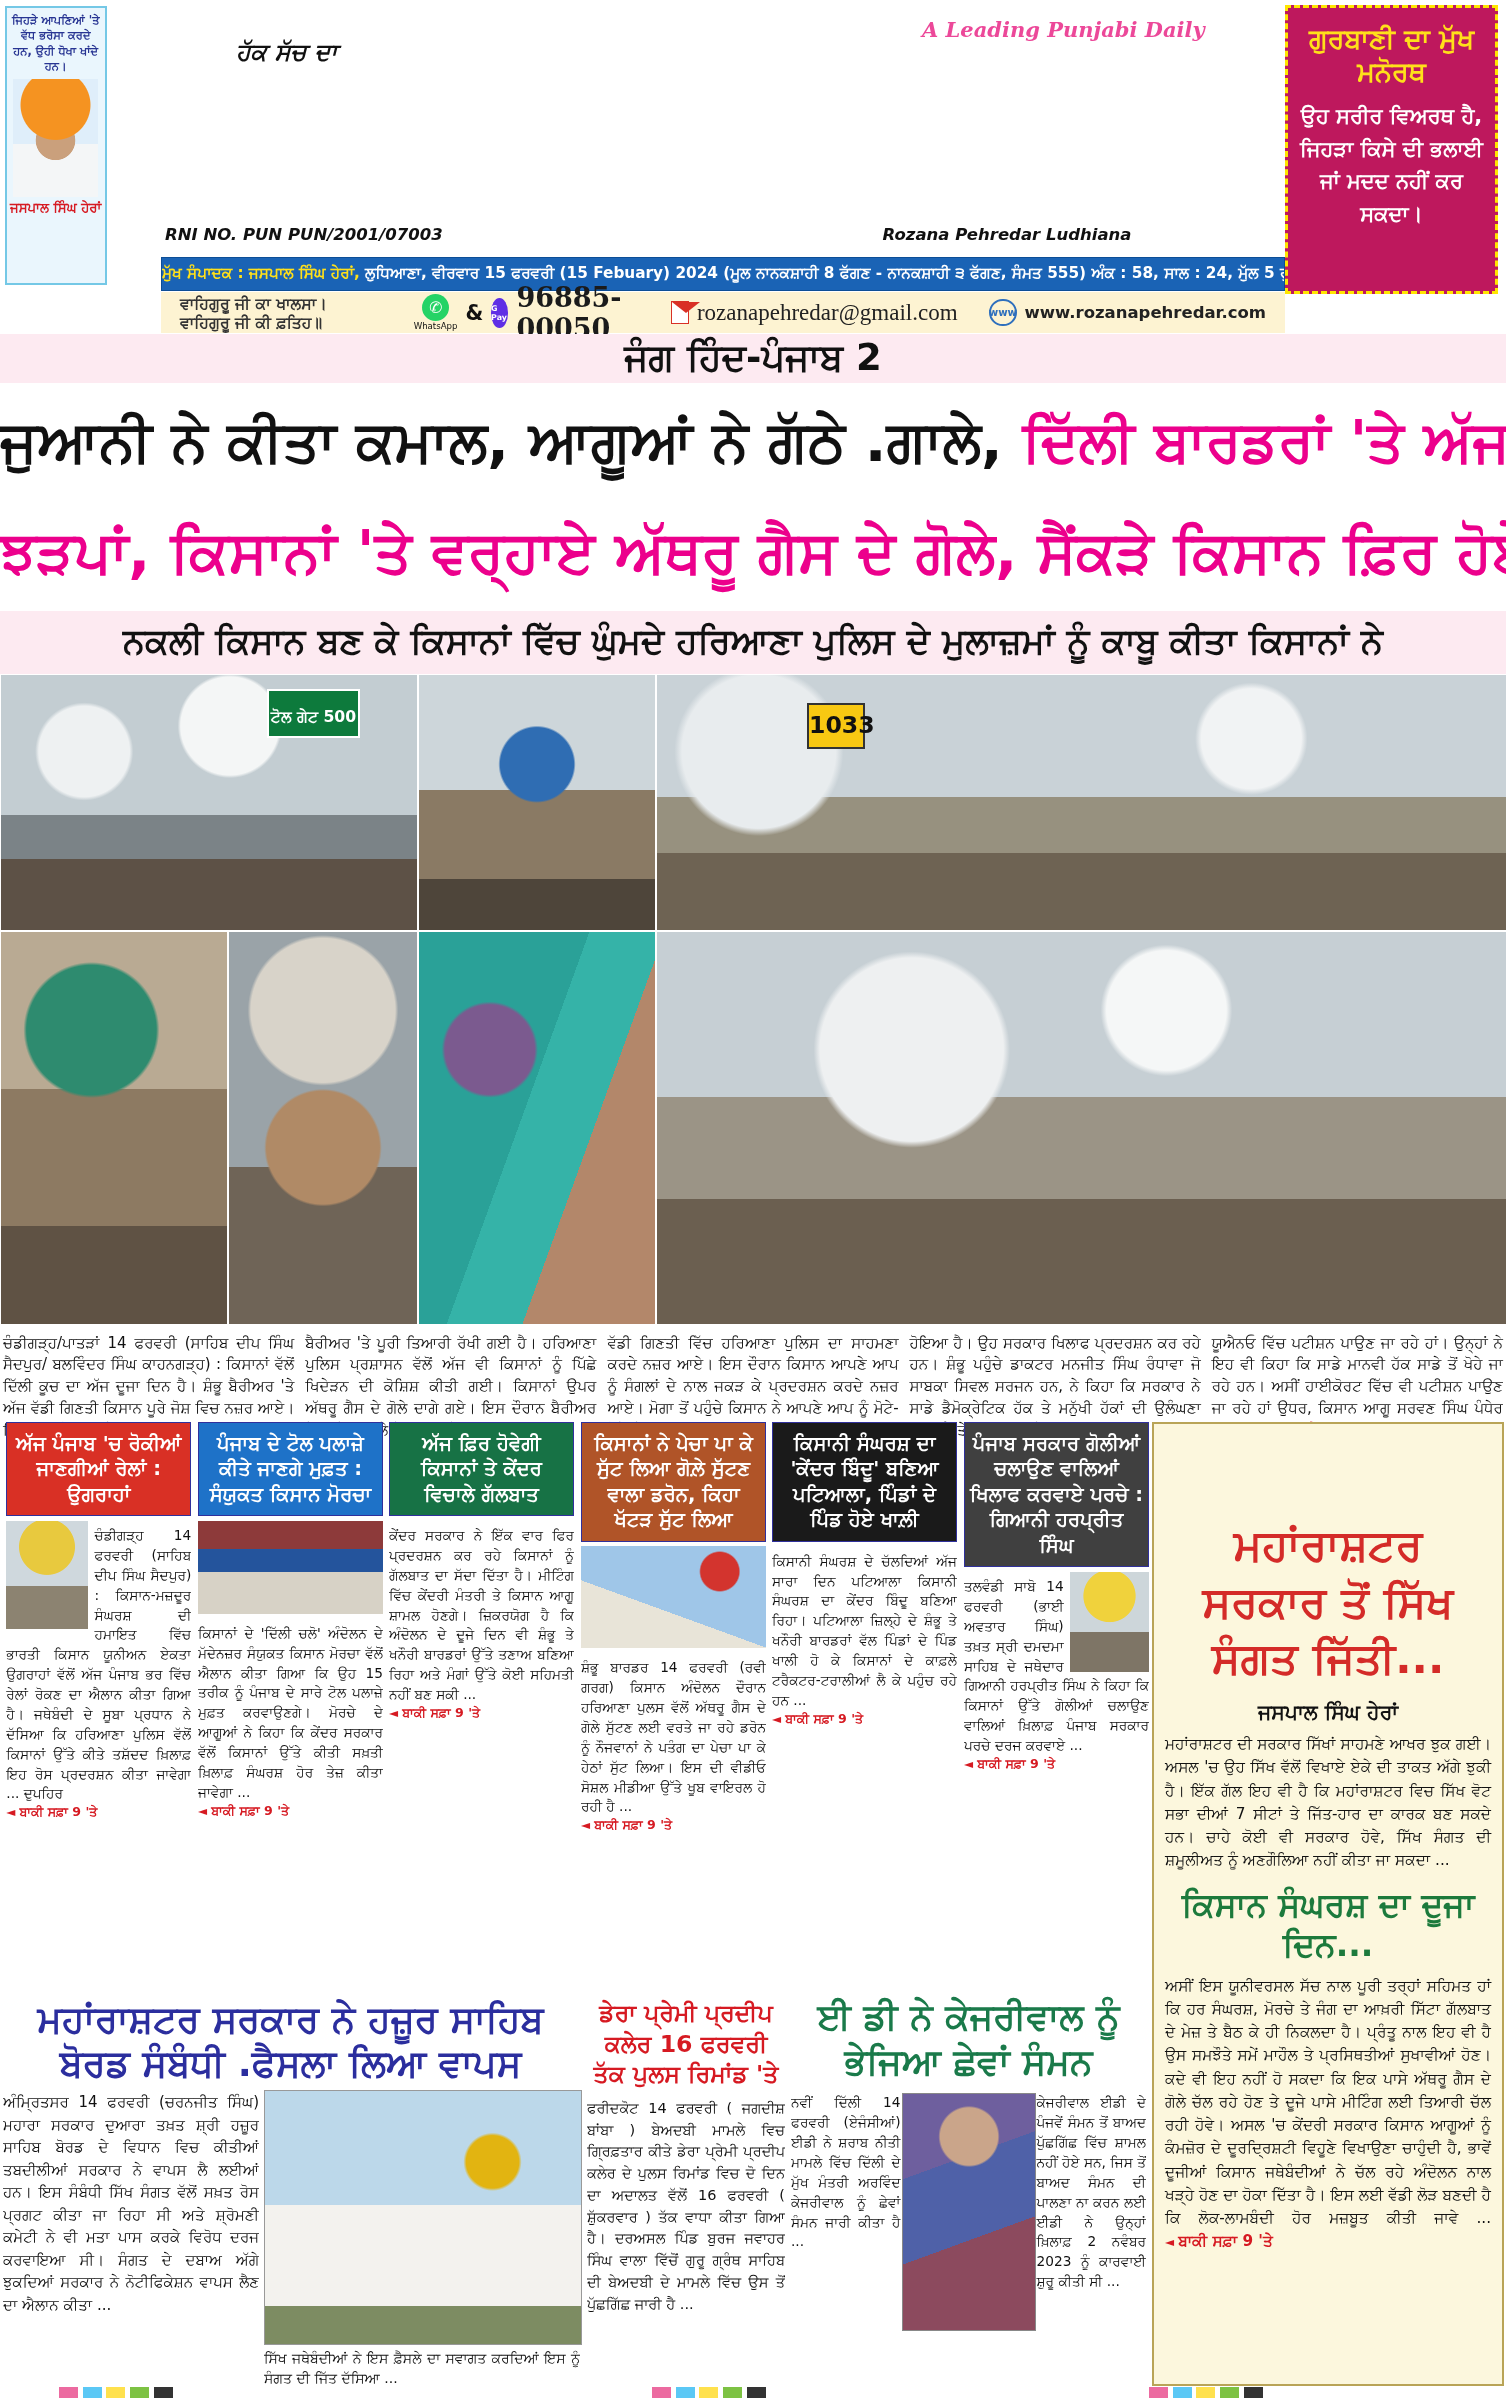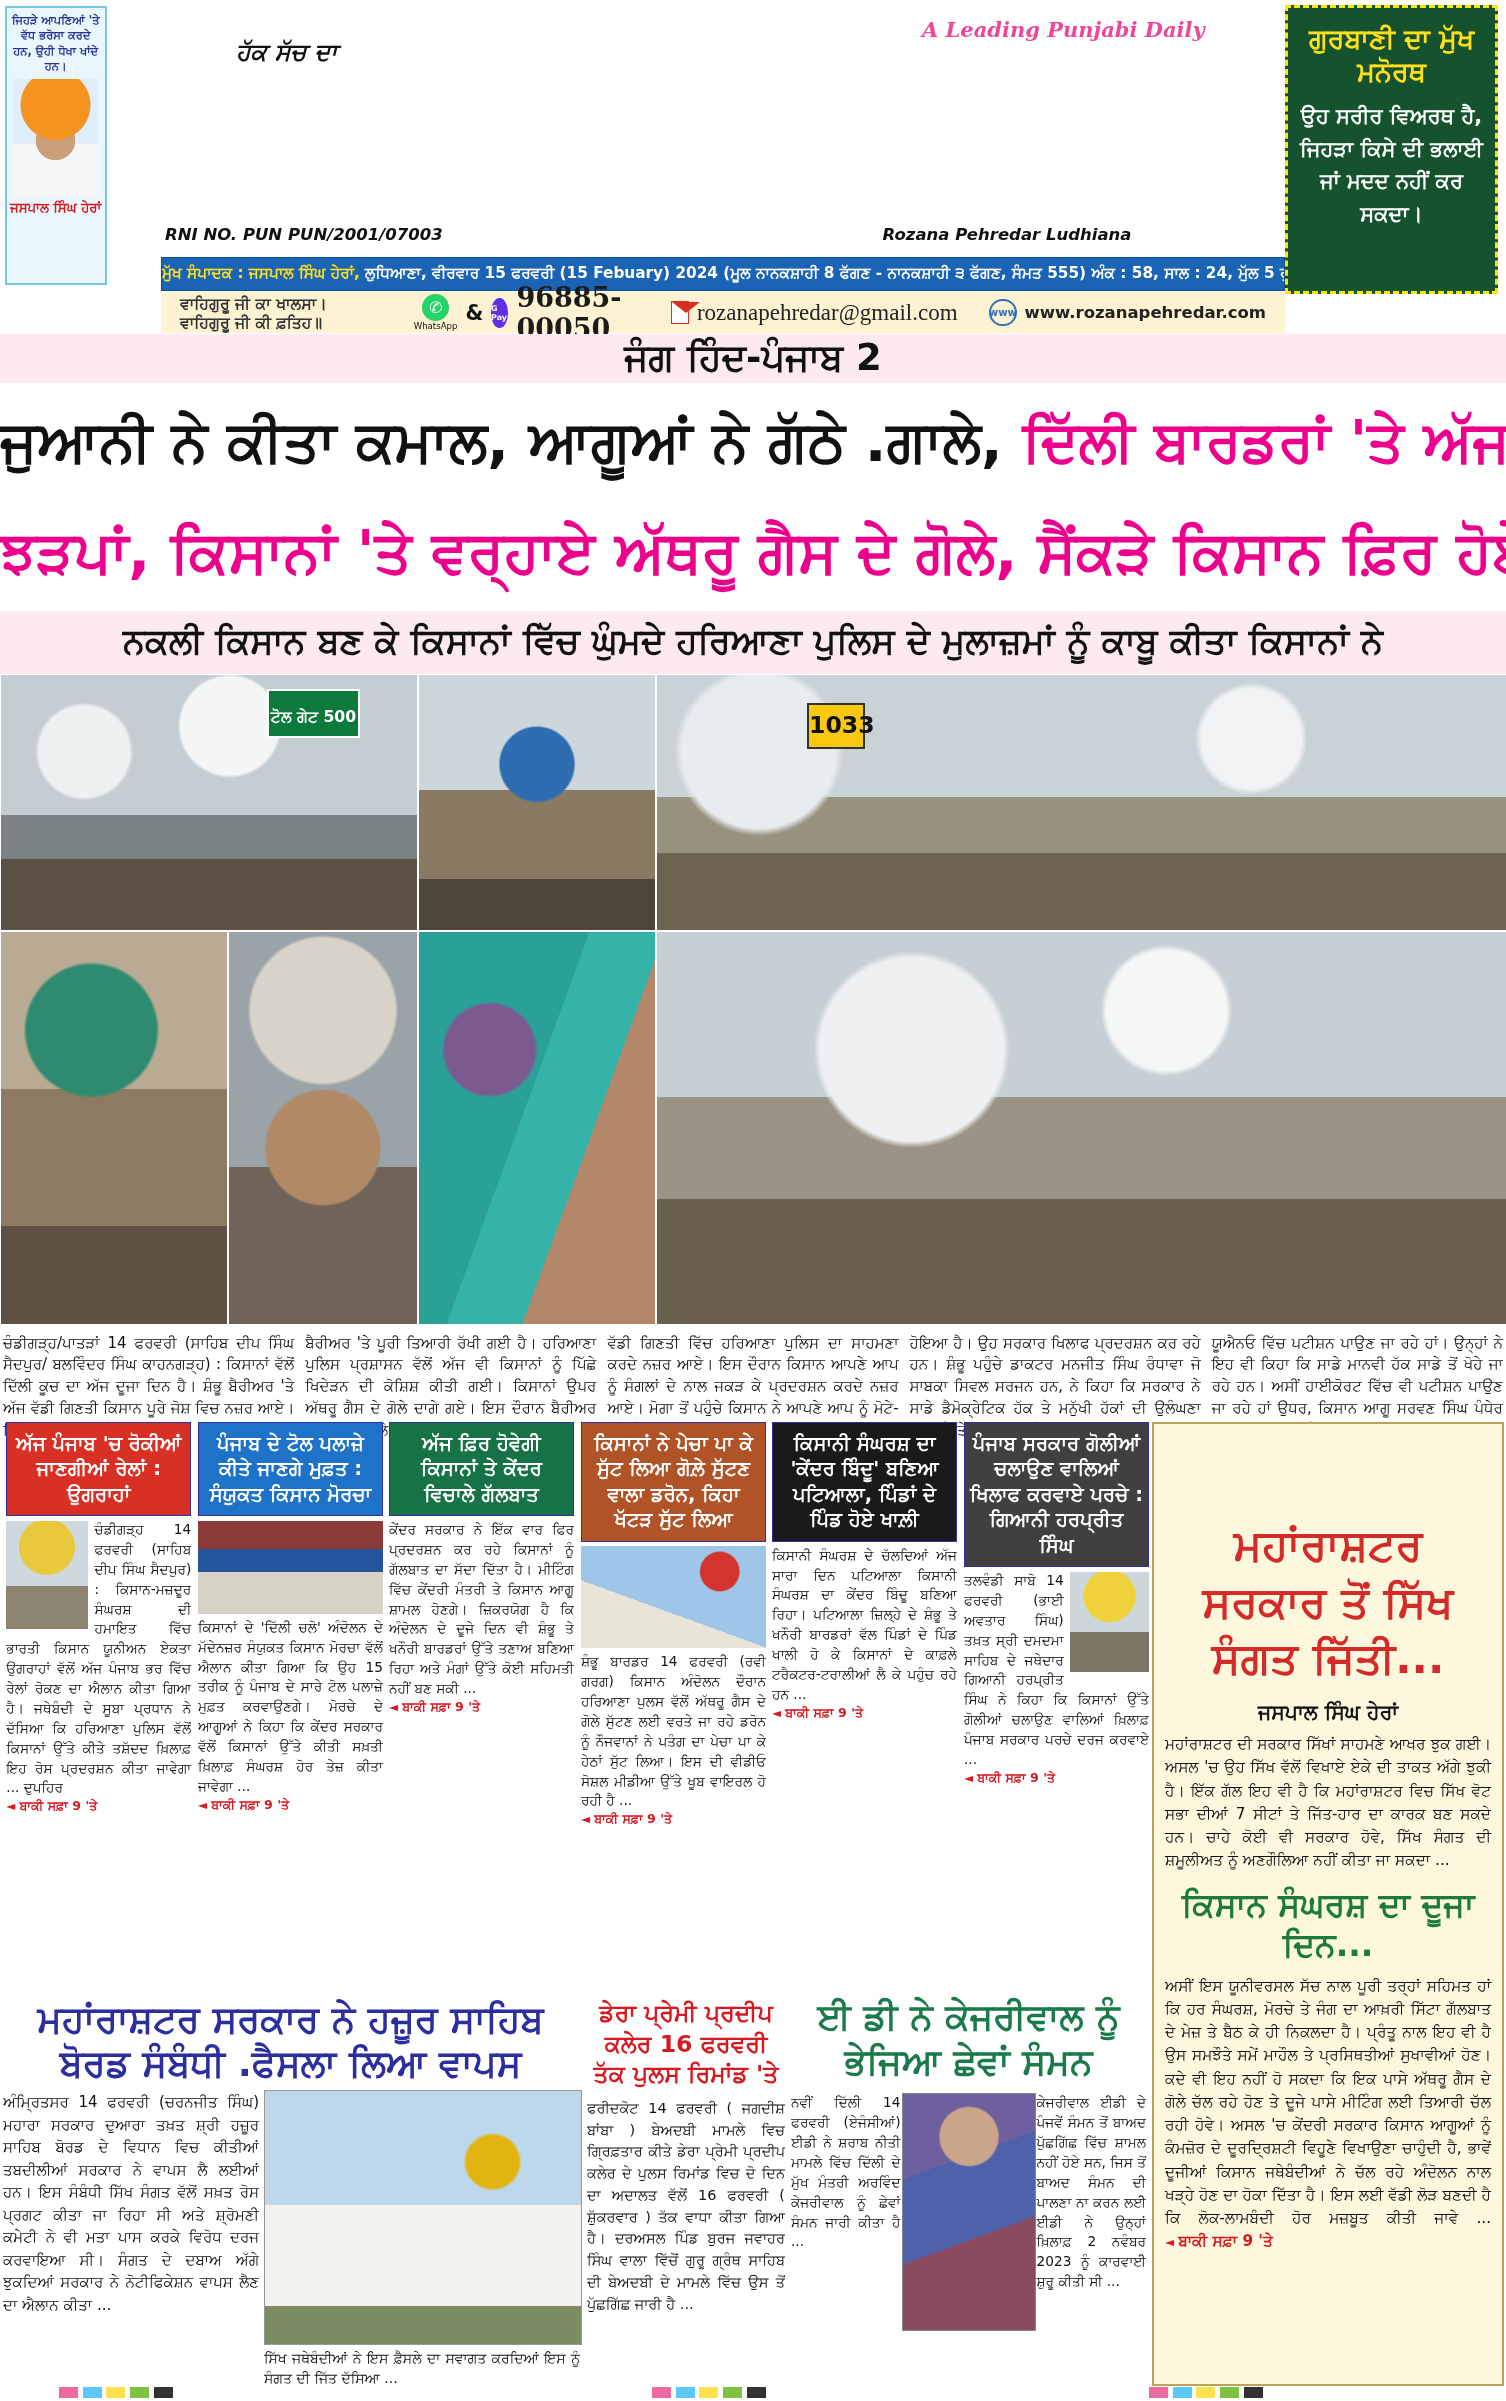--- a/index.html
+++ b/index.html
@@ -12,21 +12,21 @@
   #left-quote{padding:4.7px 3.1px 0 3.1px;color:#283593;font-weight:bold;font-size:11.4px;line-height:1.35;text-align:center;}
   #editor-photo{margin:4.7px auto 0 auto;width:85px;height:118px;
      background:radial-gradient(circle at 50% 22%, #f59321 0 34%, transparent 35%),
                 radial-gradient(circle at 50% 52%, #caa07c 0 26%, transparent 27%),
                 linear-gradient(#dfeefa 0 55%, #f4f6f7 55% 100%);}
   #editor-name{color:#d61a22;font-weight:bold;font-size:13.3px;text-align:center;margin-top:3.1px;}
   #tag-small{left:236px;top:38px;font-size:23.6px;font-weight:bold;font-style:italic;color:#111;}
   #masthead-title{left:212px;top:4.7px;width:1075px;height:218px;color:#ed1c24;font-weight:bold;
      font-size:157px;line-height:212px;text-align:center;overflow:hidden;}
   #tag-en{left:922px;top:17.3px;font-size:21px;font-weight:bold;font-style:italic;font-family:"DejaVu Serif",serif;color:#ec4899;}
-  #gurbani-box{left:1285px;top:4.7px;width:213px;height:289px;background:#14532d;border:3.1px dashed #ffe600;box-sizing:border-box;text-align:center;}
+  #gurbani-box{left:1285px;top:4.7px;width:213px;height:289px;background:#be185d;border:3.1px dashed #ffe600;box-sizing:border-box;text-align:center;}
   #gurbani-title{color:#ffe01a;font-weight:bold;font-size:27px;line-height:1.25;margin-top:14px;}
   #gurbani-body{color:#ffffff;font-weight:bold;font-size:21px;line-height:1.55;margin-top:11px;padding:0 6.3px;}
   #rni-line{left:165px;top:225px;width:1115px;height:28px;font-size:16.5px;font-weight:bold;font-style:italic;}
   #rni{float:left;}
   #edition{margin-left:440px;}
   #date-strip{left:161px;top:257px;width:1124px;height:34px;background:#1a63b5;border:0.8px solid #0d4e96;box-sizing:border-box;
      color:#fff;font-weight:bold;font-size:15.3px;line-height:31px;text-align:center;overflow:hidden;white-space:nowrap;}
   #date-strip span{color:#ffe01a;}
   #contact-strip{left:161px;top:292px;width:1124px;height:41px;background:#fdf3d2;box-sizing:border-box;
      display:flex;align-items:center;gap:7.9px;padding:0 19px;}
@@ -83,21 +83,21 @@
      color:#111;font-weight:bold;font-size:23.6px;text-align:center;line-height:41px;}
   
   #captions{left:0;top:1328px;width:1506px;height:89px;display:flex;gap:11px;padding:4.7px 3.1px;box-sizing:border-box;}
   .cap-col{flex:1;font-size:15px;line-height:1.45;text-align:justify;color:#111;}
   .cont{color:#d61a22;font-weight:bold;white-space:nowrap;}
   .cont .arrow{font-size:11.8px;}
   
   .story{position:absolute;top:1422px;width:185px;height:568px;overflow:hidden;}
   .story-head{border:1.6px solid #30309c;box-sizing:border-box;color:#fff;font-weight:bold;font-size:19.6px;
      line-height:1.3;text-align:center;padding:7.9px 4.7px;}
-  .story-body{font-size:13.7px;line-height:1.45;text-align:justify;margin-top:4px;}
+  .story-body{font-size:13.7px;line-height:1.45;text-align:justify;margin-top:10px;}
   .story-photo{width:100%;height:93px;margin-top:4.7px;
      background:linear-gradient(#8d3a3a 0 30%, #24549c 30% 55%, #d7d2c6 55% 100%);}
   .portrait{float:left;width:82px;height:108px;margin:4.7px 6.3px 3.1px 0;
      background:radial-gradient(circle at 50% 24%, #e8c93e 0 30%, transparent 31%),linear-gradient(#cfd8dd 0 60%, #8c8371 60% 100%);}
   .portrait2{float:right;width:79px;height:100px;margin:4.7px 0 3.1px 6.3px;
      background:radial-gradient(circle at 50% 24%, #f0d23c 0 30%, transparent 31%),linear-gradient(#cdd6da 0 60%, #7e7566 60% 100%);}
   .kite-photo{width:100%;height:102px;margin-top:4.7px;
      background:radial-gradient(circle at 75% 25%, #d3342e 0 12%, transparent 13%),linear-gradient(200deg,#9fc6e8 0 60%, #e8e4d8 60% 100%);}
   
   #oped{left:1152px;top:1422px;width:352px;height:964px;background:#fcf7dd;border:2.4px solid #b9a457;box-sizing:border-box;

